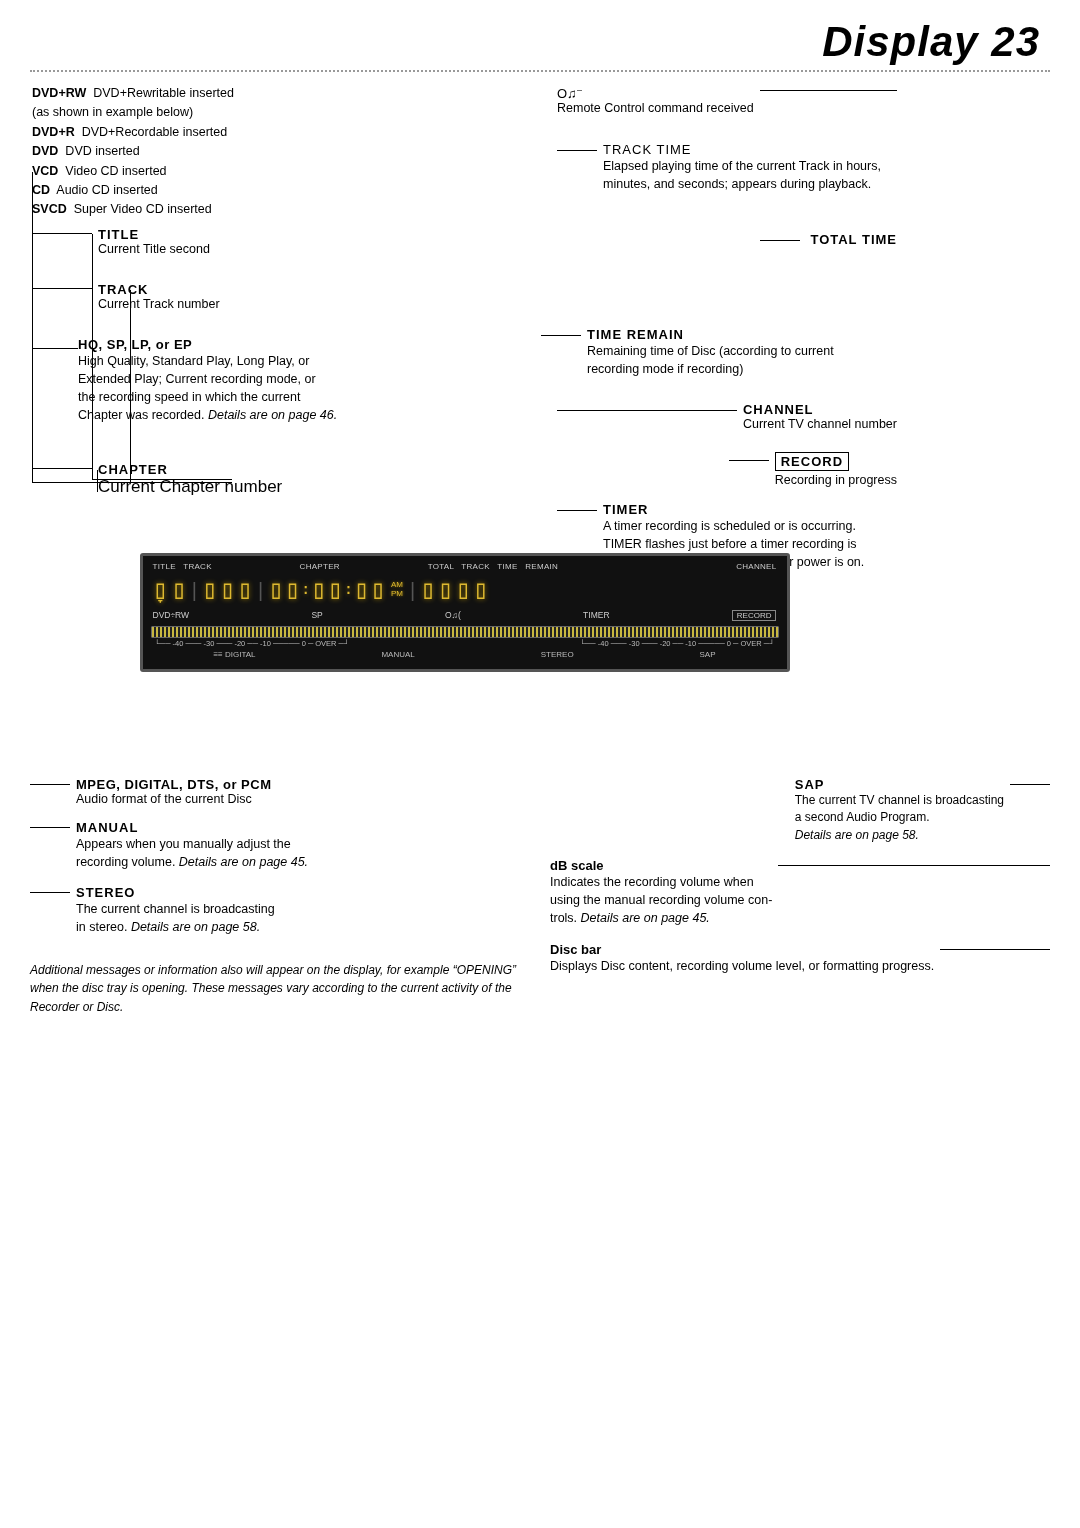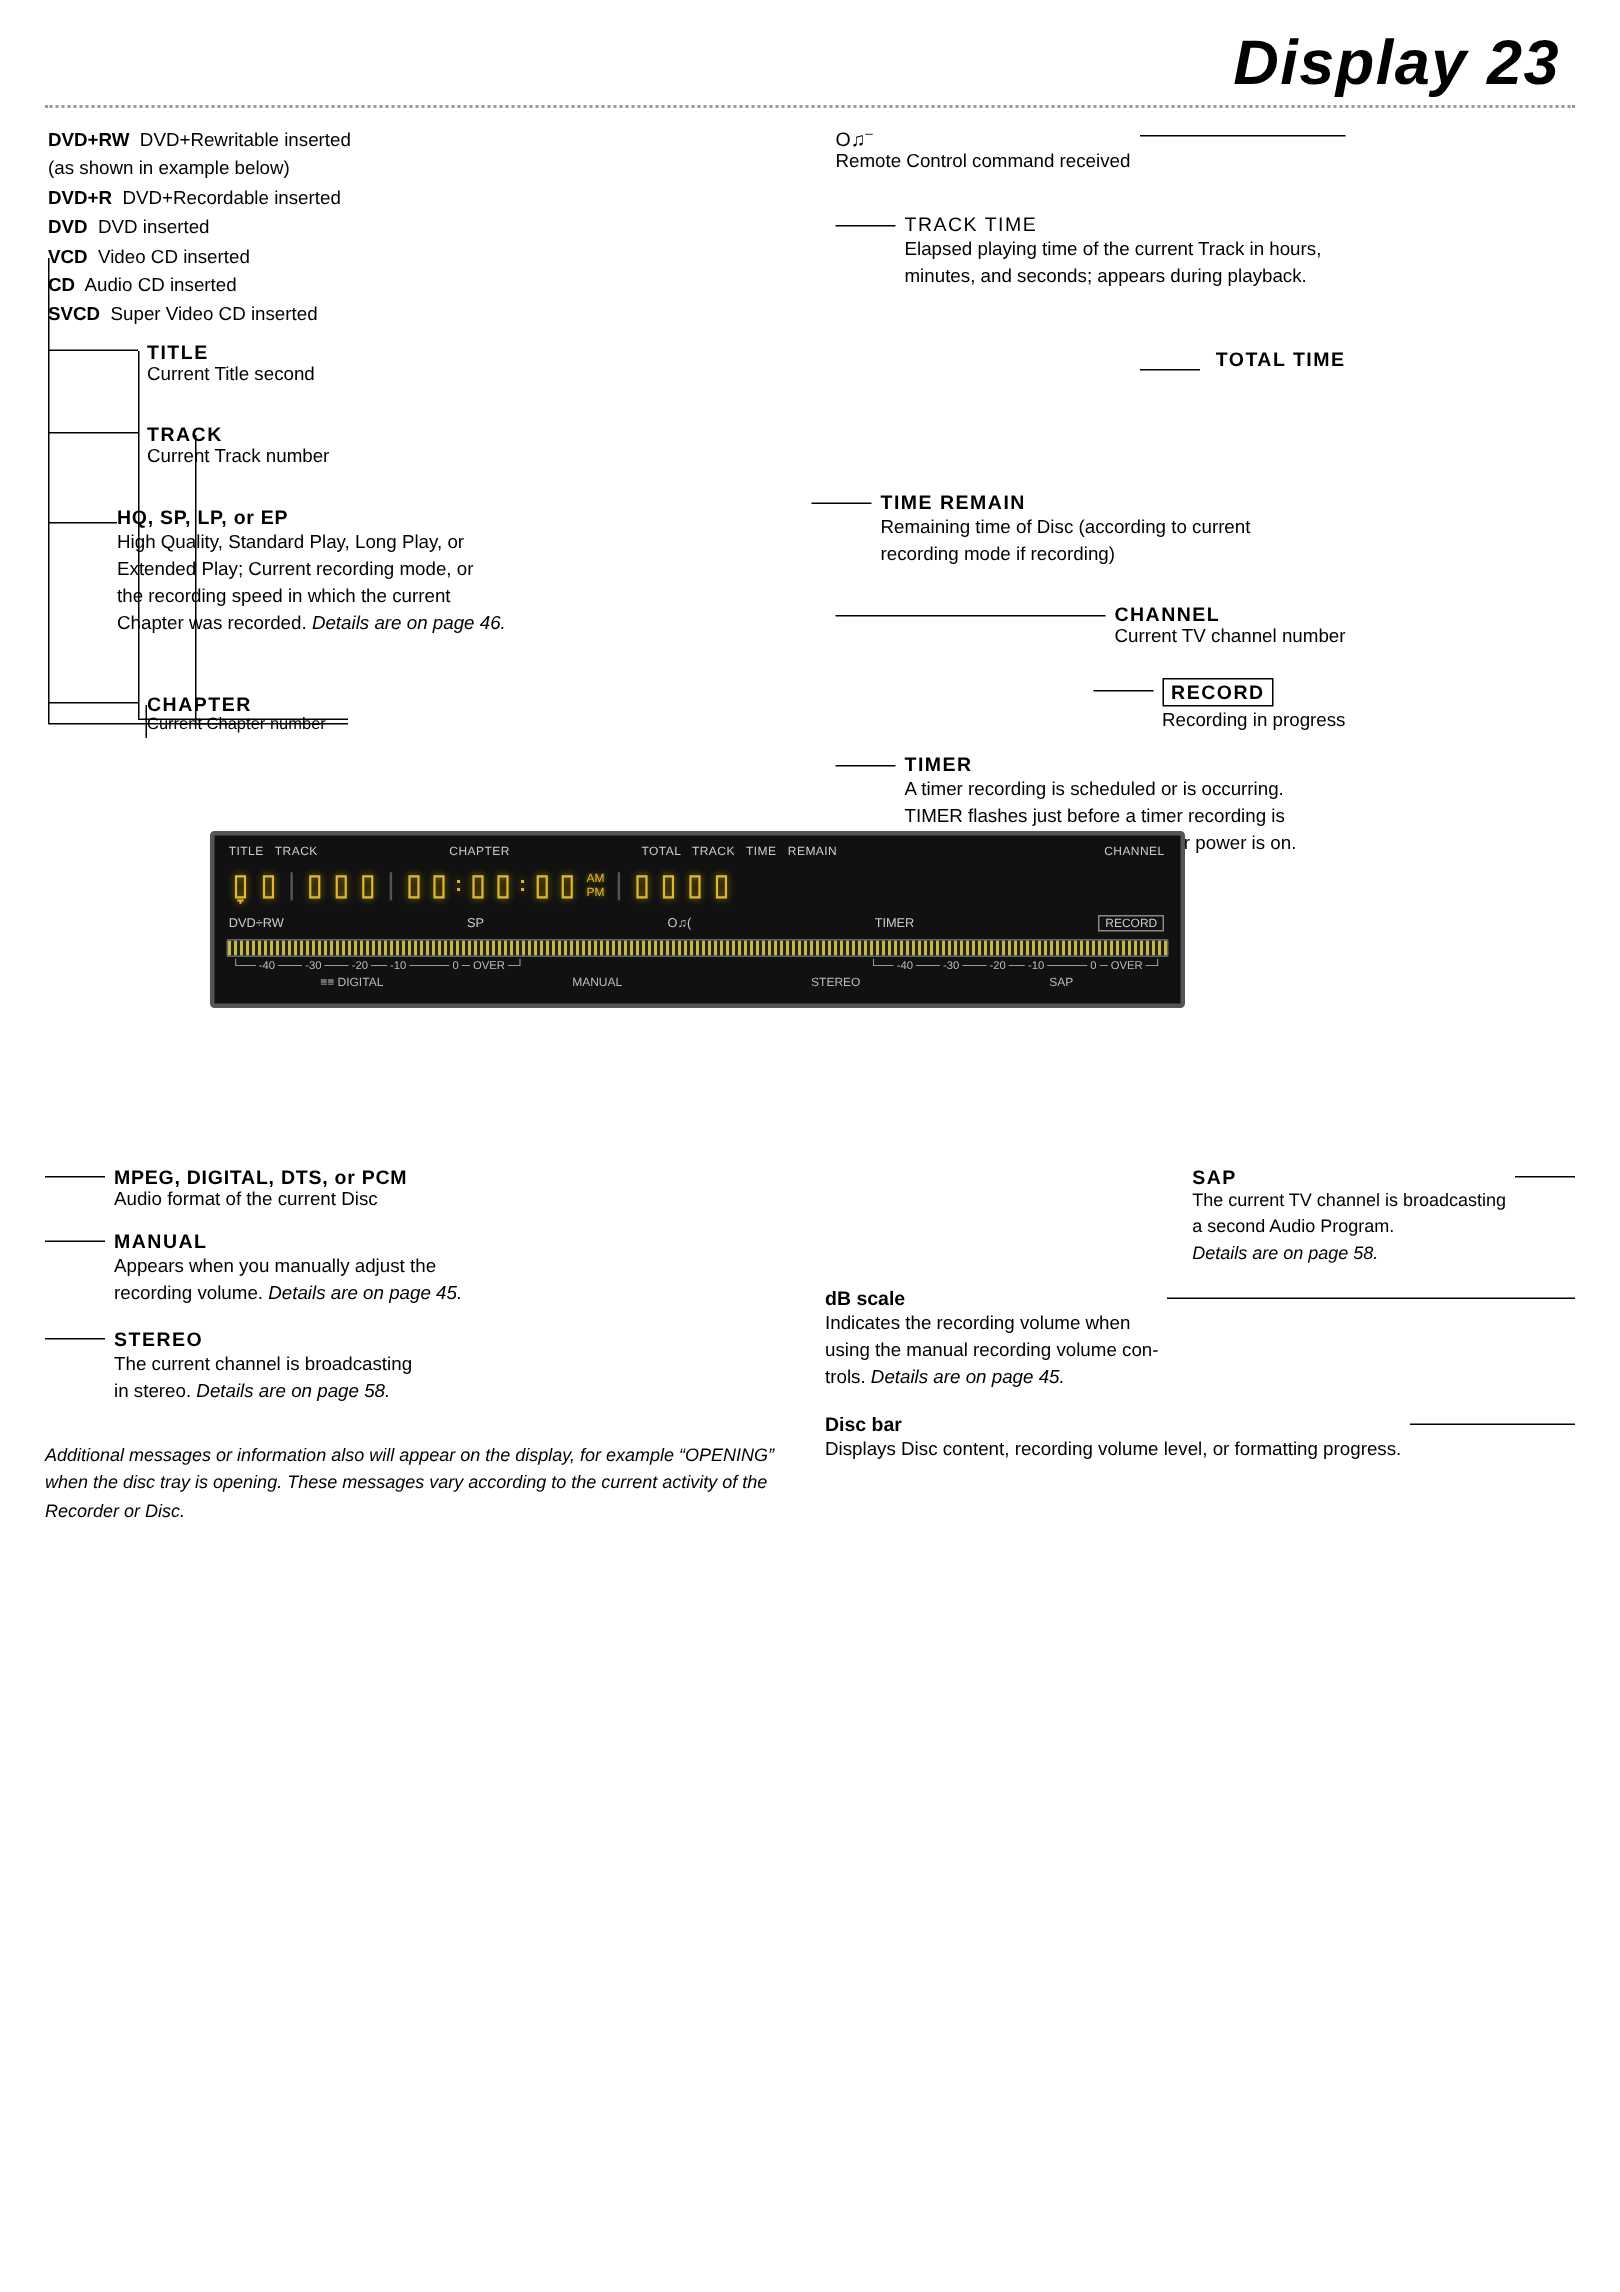--- a/index.html
+++ b/index.html
@@ -81,21 +81,21 @@
     <div style="font-size:12.5px; line-height:1.45;">High Quality, Standard Play, Long Play, or<br>Extended Play; Current recording mode, or<br>the recording speed in which the current<br>Chapter was recorded. <em>Details are on page 46.</em></div>
   </div>
 
   <div style="position:absolute; left:32px; top:276px; width:46px; height:1px; border-top:1px solid #000;"></div>
 
   <div style="position:absolute; left:32px; top:390px;">
     <div style="display:flex; align-items:flex-start; gap:6px;">
       <div style="margin-top:6px; width:60px; height:1px; border-top:1px solid #000; flex-shrink:0;"></div>
       <div>
         <div style="font-weight:bold; font-size:13px; letter-spacing:1px;">CHAPTER</div>
-        <div style="font-size:11px;">Current Chapter number</div>
+        <div style="font-size:17px;">Current Chapter number</div>
       </div>
     </div>
   </div>
 
   <div style="position:absolute; right:32px; top:12px; width:340px;">
     <div style="display:flex; align-items:flex-start; gap:6px;">
       <div>
         <div style="font-size:13px;">O♫<span style="font-size:10px;vertical-align:super;">⎯</span></div>
         <div style="font-size:12.5px;">Remote Control command received</div>
       </div>
@@ -107,21 +107,21 @@
     <div style="display:flex; align-items:flex-start; gap:6px; flex-direction:row-reverse;">
       <div>
         <div style="font-weight:normal; font-size:13px; letter-spacing:1px;">TRACK TIME</div>
         <div style="font-size:12.5px; line-height:1.45;">Elapsed playing time of the current Track in hours, minutes, and seconds; appears during playback.</div>
       </div>
       <div style="margin-top:8px; width:40px; height:1px; border-top:1px solid #000; flex-shrink:0;"></div>
     </div>
   </div>
 
   <div style="position:absolute; right:32px; top:160px; width:340px;">
-    <div style="display:flex; align-items:flex-end; gap:10px; flex-direction:row-reverse;">
+    <div style="display:flex; align-items:flex-start; gap:10px; flex-direction:row-reverse;">
       <div>
         <div style="font-weight:bold; font-size:13px; letter-spacing:1px;">TOTAL TIME</div>
       </div>
       <div style="margin-top:8px; width:40px; height:1px; border-top:1px solid #000; flex-shrink:0;"></div>
     </div>
   </div>
 
   <div style="position:absolute; right:48px; top:255px; width:340px;">
     <div style="display:flex; align-items:flex-start; gap:6px; flex-direction:row-reverse;">
       <div>

